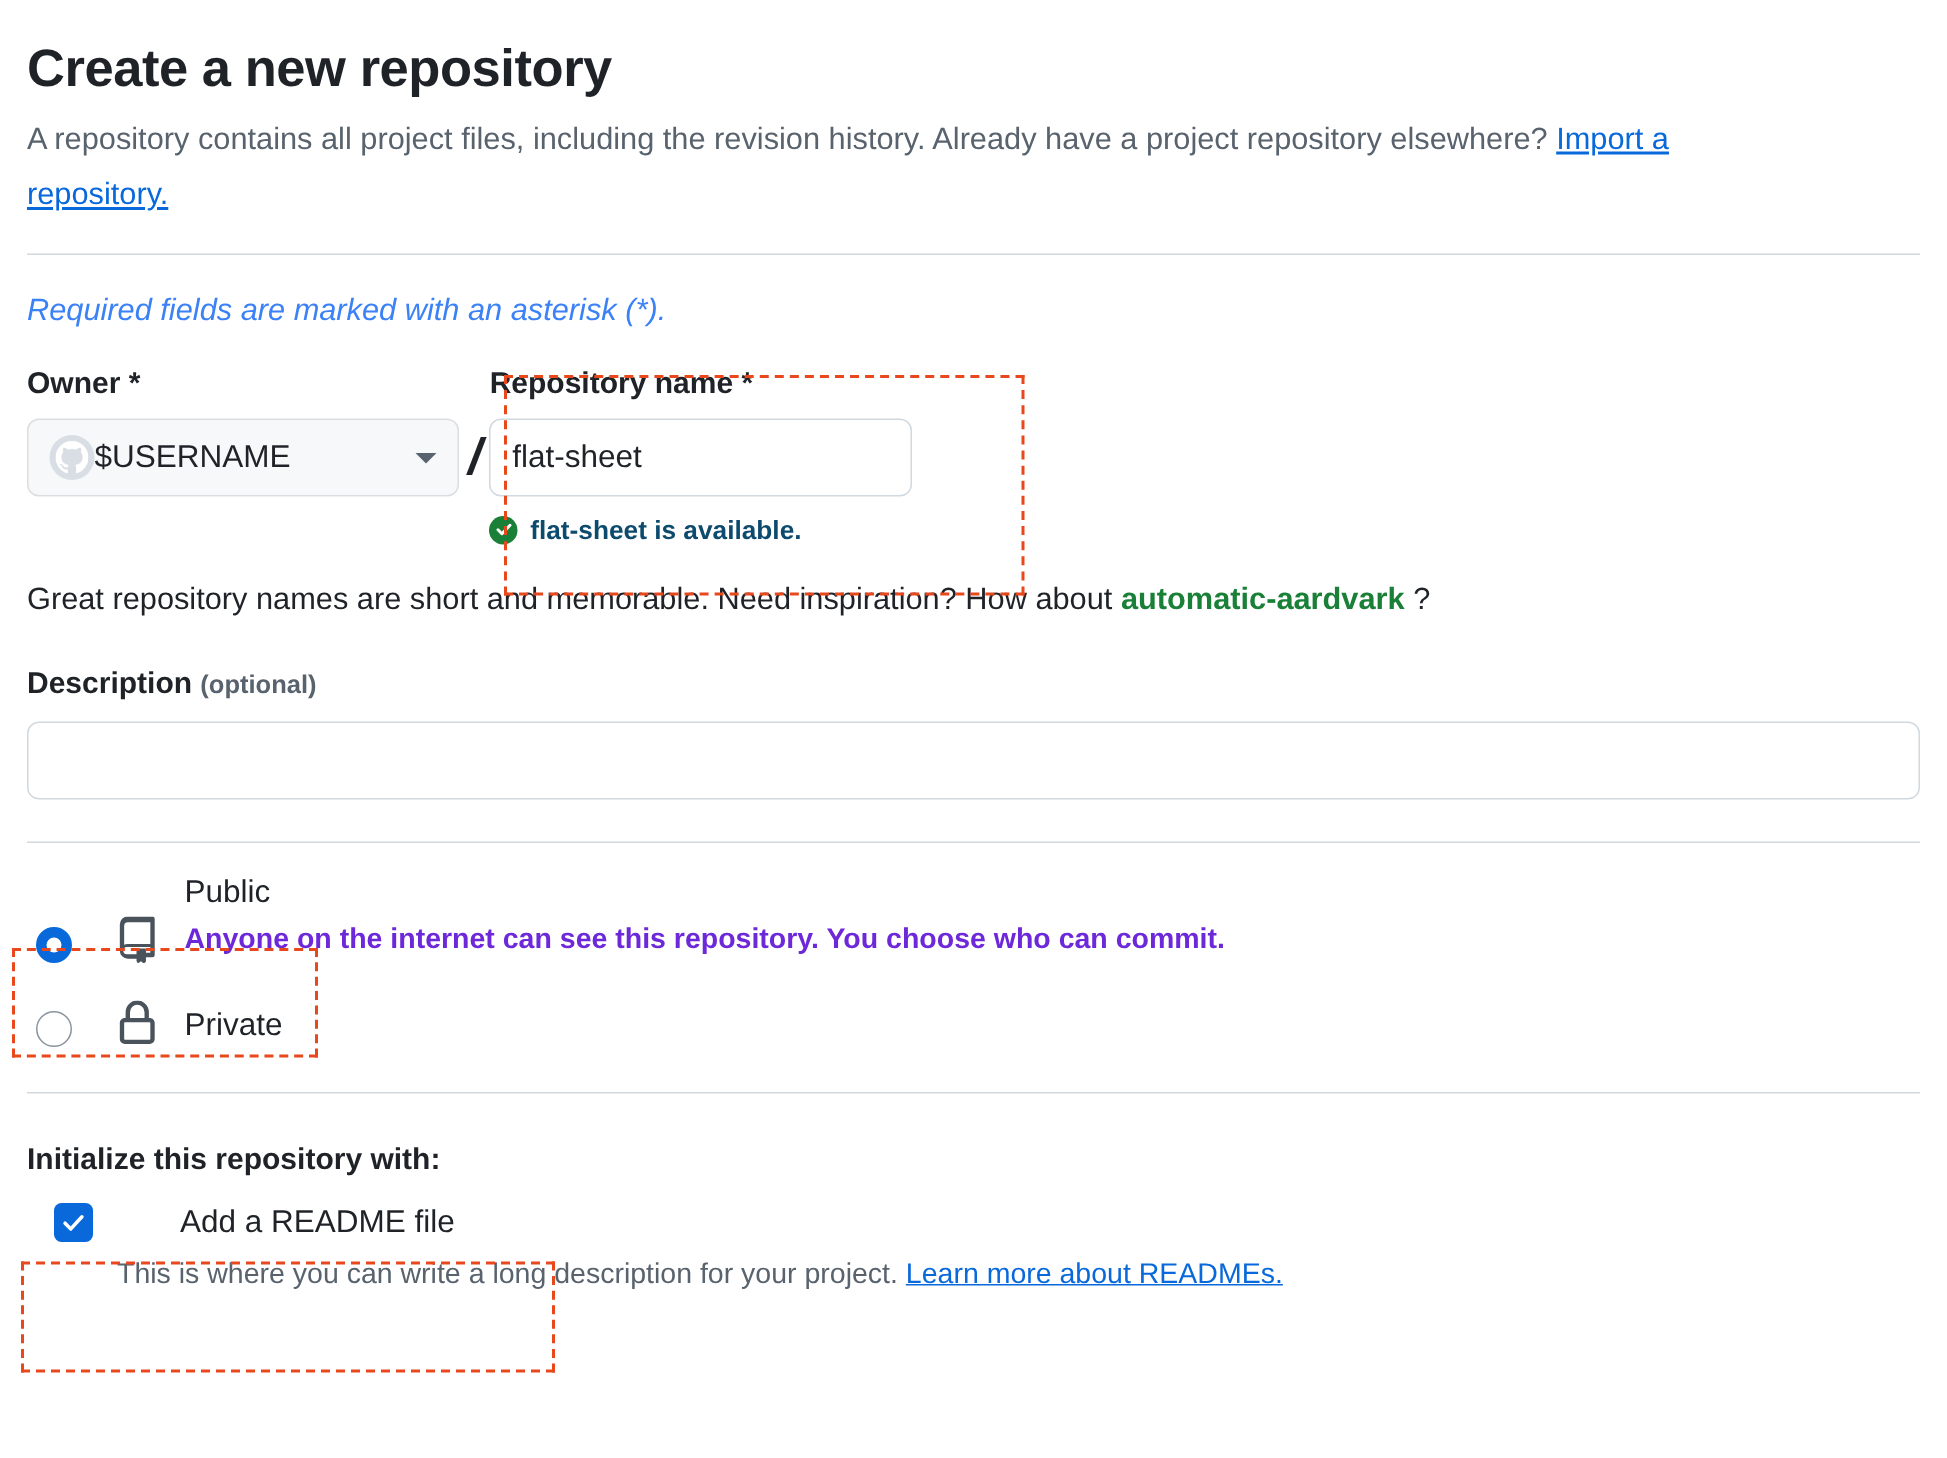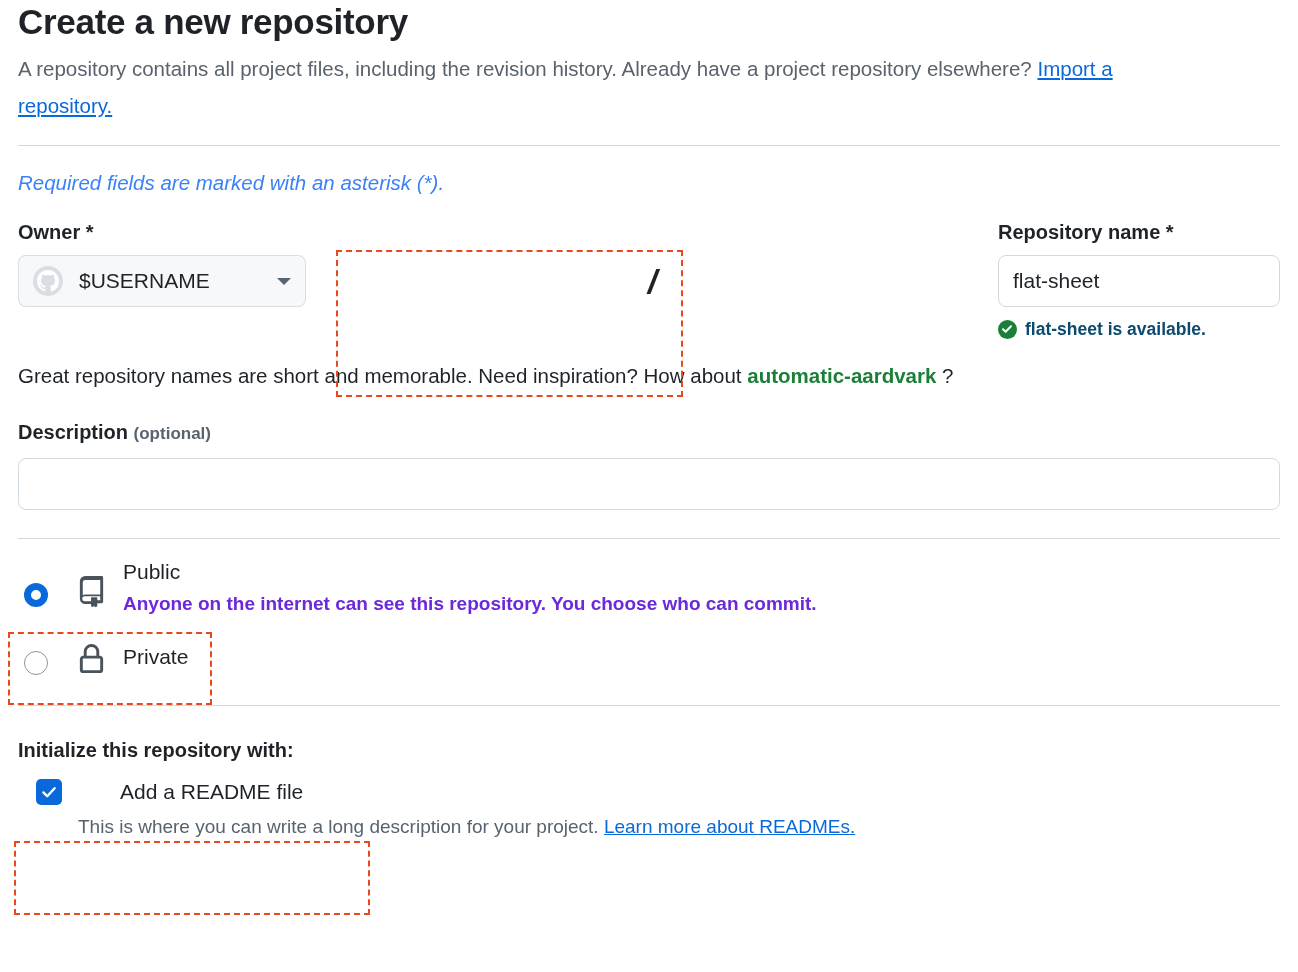--- a/index.html
+++ b/index.html
@@ -23,20 +23,21 @@
     padding: 0 18px;
   }
 
   
   .page-title {
     font-size: 35px;
     font-weight: bold;
     letter-spacing: -0.3px;
     color: #1f2328;
     margin: 0;
+    padding-top: 24px;
     line-height: 44px;
   }
   .intro {
     font-size: 20.5px;
     line-height: 37px;
     color: #59636e;
     margin: 6px 0 0 0;
     max-width: 1180px;
   }
   .intro .link {
@@ -61,37 +62,36 @@
     line-height: 28px;
   }
 
   
   .name-row {
     position: relative;
     margin-top: 22px;
     display: flex;
     align-items: flex-start;
     gap: 0;
-    justify-content: space-between;
   }
   .field-group { display: flex; flex-direction: column; }
 
   .field-label {
     font-size: 20px;
     font-weight: bold;
     color: #1f2328;
     line-height: 26px;
     margin-bottom: 10px;
     white-space: nowrap;
   }
 
   .owner-select {
     display: flex;
     align-items: center;
-    gap: 16px;
+    gap: 0;
     height: 52px;
     width: 288px;
     padding: 0 14px;
     background: #f6f8fa;
     border: 1px solid rgba(31,35,40,0.12);
     border-radius: 8px;
     cursor: pointer;
   }
   .avatar {
     width: 30px; height: 30px;
@@ -196,21 +196,21 @@
     padding: 0 14px;
     outline: none;
   }
   .divider-2 { margin-top: 28px; }
 
   
   .visibility { margin-top: 0; }
   .vis-option {
     position: relative;
     display: flex;
-    align-items: center;
+    align-items: flex-end;
     padding-top: 19px;
   }
   .radio {
     width: 24px; height: 24px;
     border-radius: 50%;
     border: 1.6px solid #8a949e;
     background: #ffffff;
     flex: 0 0 auto;
     margin: 12px 0 0 6px;
     cursor: pointer;

